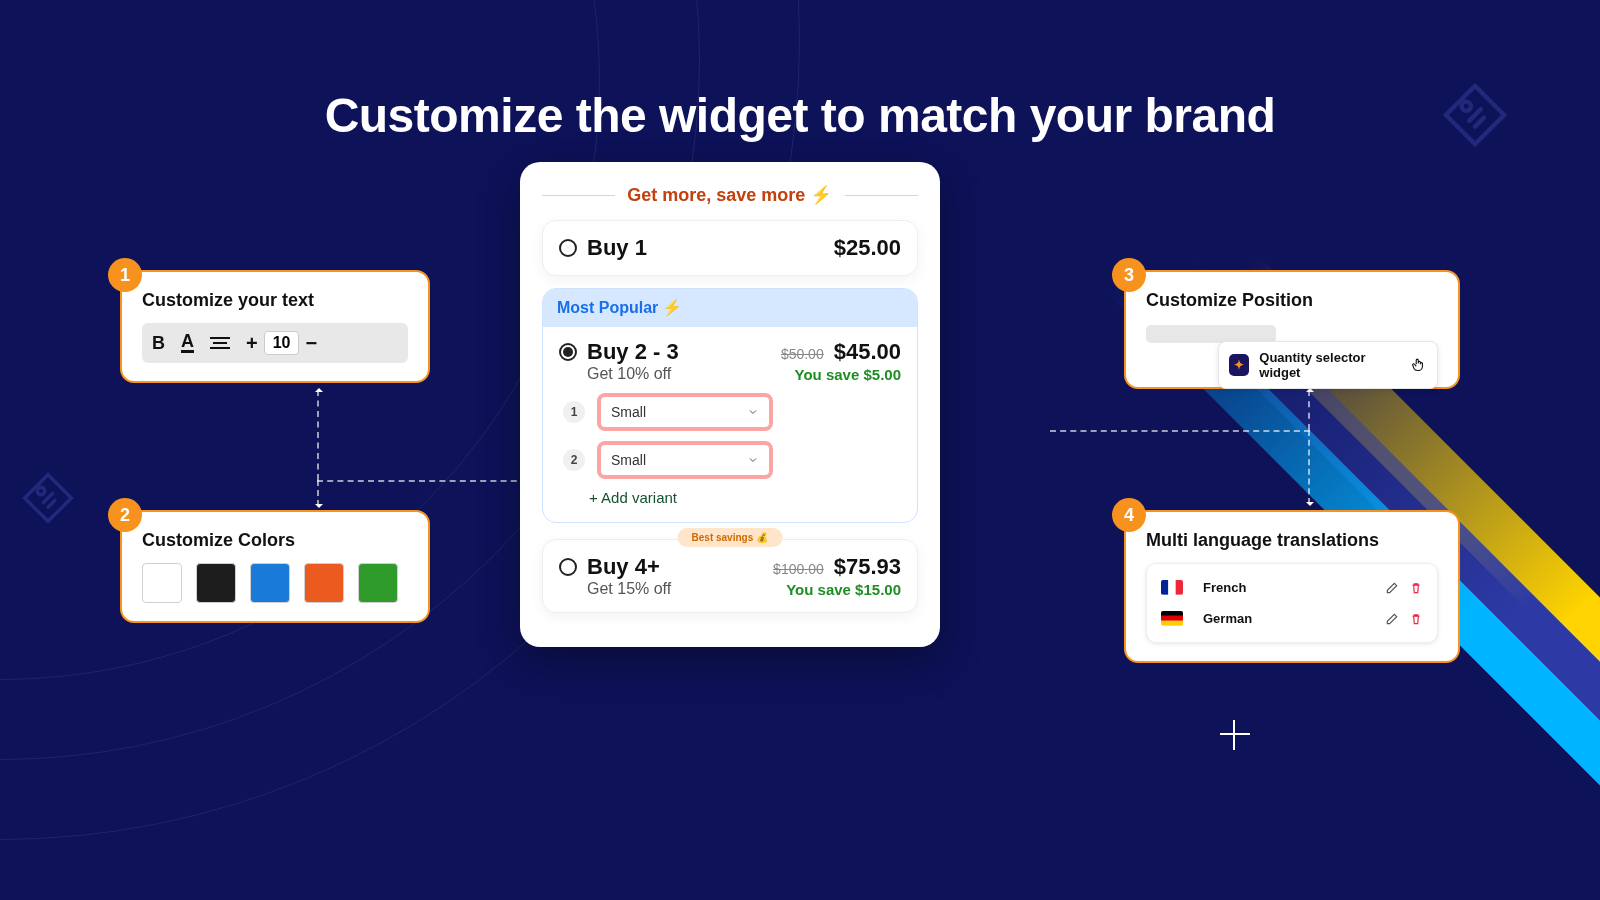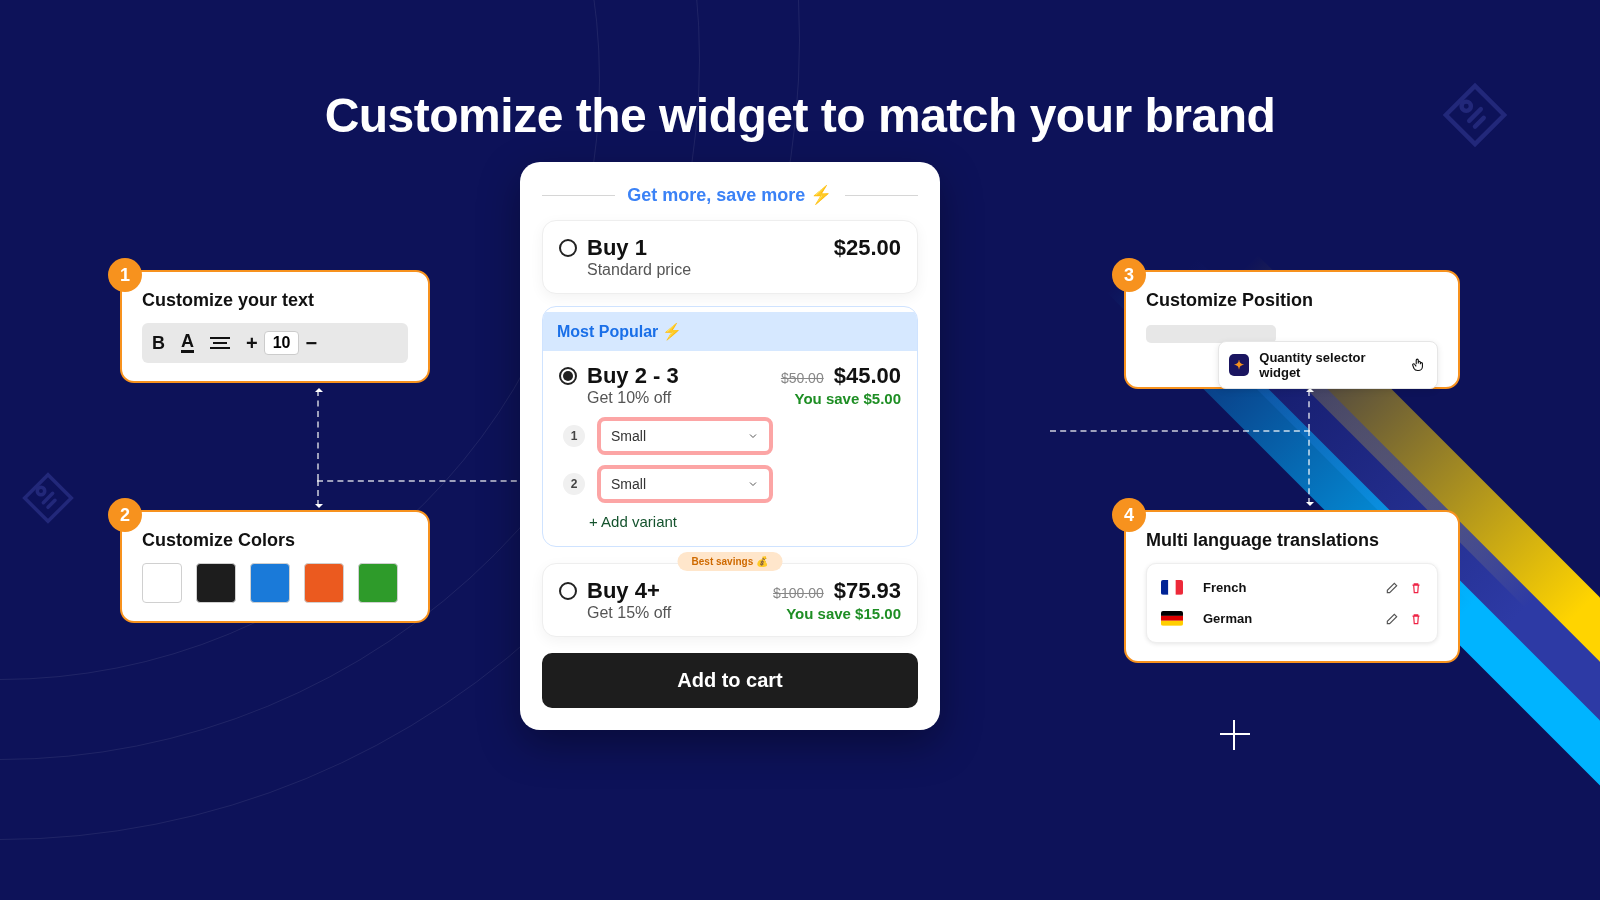--- a/index.html
+++ b/index.html
@@ -79,35 +79,35 @@
   
   .lang-list { background:#fff; border:1px solid #eee; border-radius:10px; padding: 8px 12px; box-shadow: 0 1px 4px rgba(0,0,0,0.1);}
   .lang-row { display:flex; align-items:center; justify-content:space-between; padding: 8px 2px; font-size: 13px; font-weight:600; color:#111;}
   .lang-row .left { display:flex; align-items:center; gap:20px; }
   .flag { width: 22px; height: 15px; display:inline-block; border-radius:2px; overflow:hidden; }
   .actions { display:flex; gap:10px; align-items:center; }
   .icon-sm { width:14px; height:14px; display:inline-block; }
 
   
   .widget { position:absolute; left: 520px; top: 162px; width: 420px; background:#fff; border-radius: 20px; padding: 22px 22px 22px; box-shadow: 0 14px 40px rgba(0,0,0,0.35); }
-  .w-title { text-align:center; color:#3b82f6; font-weight:700; font-size:18px; display:flex; align-items:center; gap:12px; margin-bottom:14px;}
+  .w-title { text-align:center; color:#c2410c; font-weight:700; font-size:18px; display:flex; align-items:center; gap:12px; margin-bottom:14px;}
   .w-title::before, .w-title::after { content:''; flex:1; height:1px; background:#d6d6d6; }
   .tier { background:#fff; border:1px solid #eee; border-radius:14px; padding:14px 16px; margin-bottom:12px; position:relative; }
   .tier.shadow { box-shadow: 0 4px 14px rgba(0,0,0,0.05); }
   .tier .row1 { display:flex; align-items:center; justify-content:space-between; }
   .tier .row2 { display:flex; align-items:center; justify-content:space-between; padding-left:28px; }
   .radio { width:18px; height:18px; border:2px solid #222; border-radius:50%; display:inline-flex; align-items:center; justify-content:center; margin-right:10px; flex-shrink:0; }
   .radio.checked::after { content:''; width:10px; height:10px; background:#222; border-radius:50%; }
   .t-title { font-size:22px; font-weight:800; color:#111; display:flex; align-items:center;text-align:right; }
   .t-price { font-size:22px; font-weight:800; color:#111; }
   .t-sub { color:#555; font-size:16px; }
   .t-strike { color:#888; text-decoration: line-through; font-size:14px; margin-right:10px;}
   .t-save { color:#1e8e24; font-weight:700; font-size:15px;}
 
-  .tier.popular { border-color:#cfe3ff; background:#fff; padding-top:6px; overflow:hidden;}
+  .tier.popular { border-color:#cfe3ff; background:#fff; padding-top:0; overflow:hidden;}
   .pop-banner { background:#d6e8ff; color:#1a6fe8; font-weight:800; font-size:16px; padding:10px 14px; margin: -1px -16px 12px -16px; display:flex; align-items:center; gap:6px;}
   .variant-row { display:flex; align-items:center; gap:12px; margin-top:10px; padding-left:4px;}
   .v-idx { width:22px; height:22px; border-radius:50%; background:#f0f0f0; display:flex; align-items:center; justify-content:center; font-size:12px; color:#444; font-weight:600;}
   .v-select { flex: 0 0 176px; border:4px solid #fca5a5; border-radius:8px; padding:7px 10px; font-size:14px; color:#333; display:flex; justify-content:space-between; align-items:center; background:#fff;}
   .add-variant { color:#14532d; font-size:15px; padding: 10px 2px 2px 30px;}
   .badge { position:absolute; top:-12px; left:50%; transform:translateX(-50%); background:#ffe6cb; color:#cf6a00; font-weight:700; font-size:10px; padding:4px 14px; border-radius: 16px;}
 
   .add-cart { width:100%; background:#1d1d1d; color:#fff; border:none; border-radius:10px; padding:16px; font-size:20px; font-weight:700; margin-top:4px;}
 
   .chevron { width:12px; height:12px; }
@@ -242,24 +242,20 @@
 
   
   <div class="tier shadow">
     <div class="row1">
       <div class="t-title">
           <span class="radio"></span>
           <span>Buy 1</span>
         </div>
       <div class="t-price">$25.00</div>
     </div>
-    <div class="row2">
-        <span class="t-sub">Standard price</span>
-        <span></span>
-      </div>
   </div>
 
   
   <div class="tier popular">
     <div class="pop-banner">Most Popular ⚡</div>
     <div class="row1">
       <div class="t-title">
           <span class="radio checked"></span>
           <span>Buy 2 - 3</span>
         </div>
@@ -301,14 +297,13 @@
           <span>Buy 4+</span>
         </div>
       <div><span class="t-strike">$100.00</span><span class="t-price">$75.93</span></div>
     </div>
     <div class="row2">
       <span class="t-sub">Get 15% off</span>
       <span class="t-save">You save $15.00</span>
     </div>
   </div>
 
-  <button class="add-cart">Add to cart</button>
 </div>
 
 </body></html>

